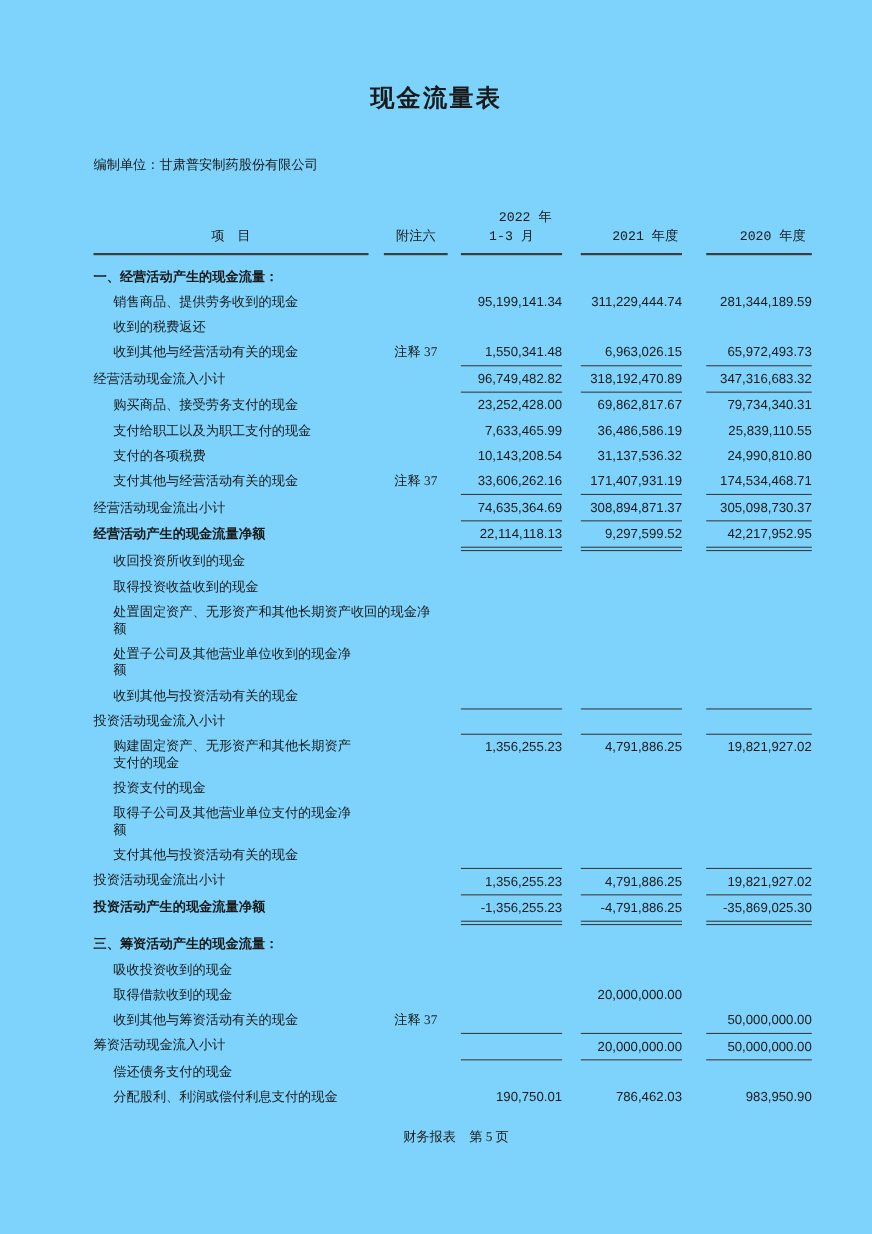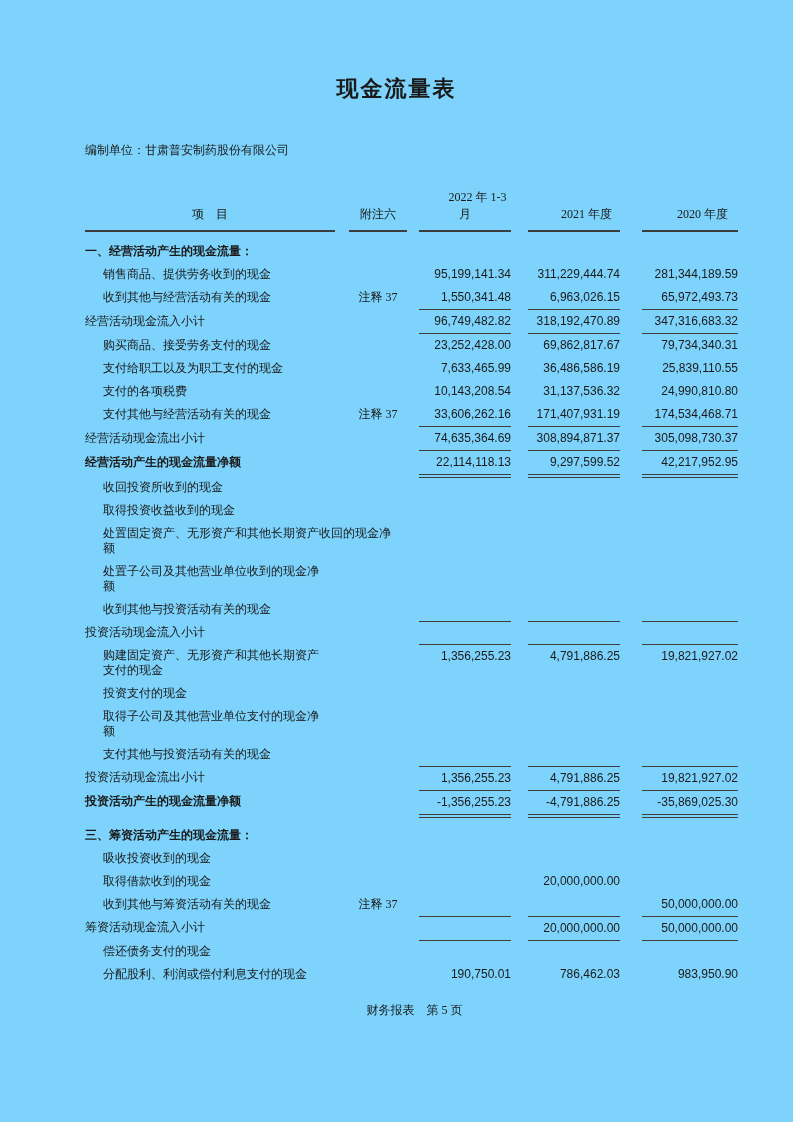--- a/index.html
+++ b/index.html
@@ -45,21 +45,21 @@
   th {
     font-weight:normal;
     font-size:12px;
     text-align:center;
     vertical-align:bottom;
     padding:4px 0 7px;
     border-bottom:2px solid #3d3d3d;
     font-family:"Liberation Serif","DejaVu Serif",serif;
   }
   th.sp { border-bottom:none; }
-  th .num-head { font-family:Liberation Serif, serif; font-size:12px;margin-left:25px; }
+  th .num-head { font-family:Liberation Mono, monospace; font-size:12px;margin-left:25px; }
 
   td {
     font-size:12px;
     line-height:15px;
     vertical-align:top;
     padding:4px 0;
   }
   td.label { overflow:visible;margin-left:24px; }
   td.label .label-text { white-space:pre-wrap; width:312px; }
   tr.item .label-text { padding-left:18px; width:294px; }
@@ -150,20 +150,33 @@
           <td class="note"></td>
           <td class="sp"></td>
           <td class="num">95,199,141.34</td>
           <td class="sp"></td>
           <td class="num">311,229,444.74</td>
           <td class="sp"></td>
           <td class="num">281,344,189.59</td>
         </tr>
         <tr class="item">
           <td class="label">
+            <div class="label-text">收到的税费返还</div>
+          </td>
+          <td class="sp"></td>
+          <td class="note"></td>
+          <td class="sp"></td>
+          <td class="num"></td>
+          <td class="sp"></td>
+          <td class="num"></td>
+          <td class="sp"></td>
+          <td class="num"></td>
+        </tr>
+        <tr class="item">
+          <td class="label">
             <div class="label-text">收到其他与经营活动有关的现金</div>
           </td>
           <td class="sp"></td>
           <td class="note">注释 37</td>
           <td class="sp"></td>
           <td class="num">1,550,341.48</td>
           <td class="sp"></td>
           <td class="num">6,963,026.15</td>
           <td class="sp"></td>
           <td class="num">65,972,493.73</td>

